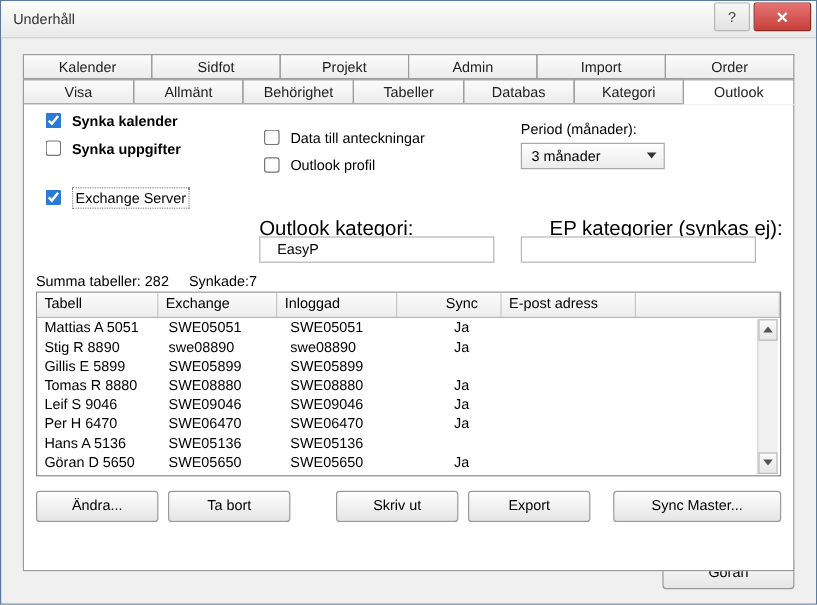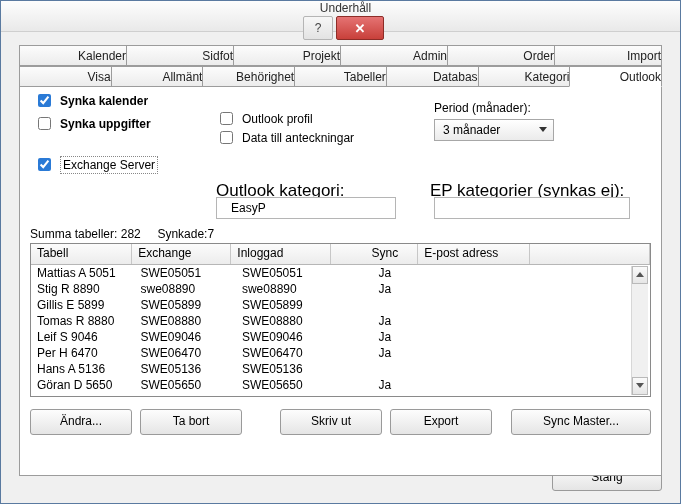--- a/index.html
+++ b/index.html
@@ -1,26 +1,26 @@
 <!DOCTYPE html>
 <html><head>
 <meta charset="utf-8">
 <style>
   html,body{margin:0;padding:0;font-family:"Segoe UI",Tahoma,sans-serif;font-size:12px;color:#000;background:#fff;}
   .window{width:681px;height:504px;box-sizing:border-box;border:1px solid #5a7aa0;background:#f0f0f0;position:relative;box-shadow:0 0 8px rgba(0,0,0,.2);}
-  .titlebar{height:30px;background:linear-gradient(#fdfdfd,#e9e9e9);border-bottom:1px solid #cfcfcf;display:flex;align-items:center;justify-content:space-between;padding:0 0 0 10px;flex-direction:column;}
+  .titlebar{height:30px;background:linear-gradient(#fdfdfd,#e9e9e9);border-bottom:1px solid #cfcfcf;display:flex;align-items:center;justify-content:space-between;padding:0 0 0 10px;}
   .titlebar .title{font-size:12px;color:#333;}
   .titlebar .controls{display:flex;height:100%;}
   .titlebar .btn{height:22px;margin-top:1px;display:flex;align-items:center;justify-content:center;border:1px solid transparent;}
   .titlebar .help-btn{width:28px;background:linear-gradient(#f7f7f7,#e3e3e3);border:1px solid #b5b5b5;border-radius:2px;margin-right:3px;color:#444;}
   .titlebar .close-btn{width:46px;background:linear-gradient(#e57373,#c8403a);border:1px solid #8d2c27;border-radius:2px;margin-right:4px;color:#fff;font-weight:bold;font-size:13px;}
   .client{position:absolute;top:30px;left:0;right:0;bottom:0;}
   .tabstrip{position:absolute;top:14px;left:18px;right:18px;}
   .tabrow{display:flex;}
-  .tab{flex:1;height:21px;box-sizing:border-box;border:1px solid #9c9c9c;background:linear-gradient(#fcfcfc,#ececec);text-align:right;line-height:20px;font-size:12px;color:#222;position:relative;margin-left:-1px;}
+  .tab{flex:1;height:21px;box-sizing:border-box;border:1px solid #9c9c9c;background:linear-gradient(#fcfcfc,#ececec);text-align:center;line-height:20px;font-size:12px;color:#222;position:relative;margin-left:-1px;}
   .tabrow :first-child{margin-left:0;}
   .tab.active{background:#fff;border-bottom-color:#fff;z-index:3;}
   .tab.back-row{border-bottom:1px solid #9c9c9c;}
   .tabbody{position:absolute;top:41px;border:1px solid #9c9c9c;background:#fff;left:0;right:0;height:388px;z-index:1;}
   .pane{position:absolute;inset:0;}
   label.ck{display:flex;align-items:center;gap:6px;font-size:12px;}
   input[type=checkbox]{accent-color:#2a7ad6;width:13px;height:13px;}
   .bold{font-weight:bold;}
   .group1{position:absolute;left:14px;top:4px;}
   .group2{position:absolute;left:196px;top:18px;}
@@ -65,22 +65,22 @@
     </div>
   </div>
 
   <div class="client">
     <div class="tabstrip">
       <div class="tabrow">
         <div class="tab back-row">Kalender</div>
         <div class="tab back-row">Sidfot</div>
         <div class="tab back-row">Projekt</div>
         <div class="tab back-row">Admin</div>
+        <div class="tab back-row">Import</div>
         <div class="tab back-row">Order</div>
-        <div class="tab back-row">Import</div>
       </div>
       <div class="tabrow">
         <div class="tab">Visa</div>
         <div class="tab">Allmänt</div>
         <div class="tab">Behörighet</div>
         <div class="tab">Tabeller</div>
         <div class="tab">Databas</div>
         <div class="tab">Kategori</div>
         <div class="tab active">Outlook</div>
       </div>
@@ -93,49 +93,49 @@
               <input type="checkbox" checked="" style="">
               <span class="bold">Synka kalender</span>
             </label>
             <label class="ck" style="margin-top:4px;">
               <input type="checkbox" style="">
               <span class="bold">Synka uppgifter</span>
             </label>
           </div>
 
           <div class="group2">
+            <label class="ck">
+              <input type="checkbox" style="">
+              <span>Data till anteckningar</span>
+            </label>
             <label class="ck" style="margin-top:4px;">
               <input type="checkbox" style="">
               <span>Outlook profil</span>
-            </label>
-            <label class="ck">
-              <input type="checkbox" style="">
-              <span>Data till anteckningar</span>
             </label>
           </div>
 
           <div class="group3">
             <div>Period (månader):</div>
             <div class="sel" style="margin-top:4px;">
               <span>3 månader</span>
               <span class="chev"></span>
             </div>
           </div>
 
           <div class="exch">
             <label class="ck">
               <input type="checkbox" checked="" style="">
               <span class="exch-box">Exchange Server</span>
             </label>
           </div>
 
           <div class="catlbl" style="left:196px;">Outlook kategori:</div>
-          <div class="txtin" style="position:absolute;left:196px;top:110px;width:180px;padding-left:14px;"><span>EasyP</span></div>
-
-          <div class="catlbl" style="left:410px;">EP kategorier (synkas ej):</div>
+          <div class="txtin" style="position:absolute;left:196px;top:110px;width:196px;padding-left:14px;"><span>EasyP</span></div>
+
+          <div class="catlbl" style="left:438px;">EP kategorier (synkas ej):</div>
           <div class="txtin" style="position:absolute;left:414px;top:110px;width:196px;"><span></span></div>
 
           <div class="summary">
             <span>Summa tabeller:</span>
             <span>282</span>
             &nbsp;&nbsp;&nbsp;
             <span>Synkade:</span><span>7</span>
           </div>
 
           <div class="grid">
@@ -228,16 +228,16 @@
             <div class="wbtn">Export</div>
             <div class="spacer"></div>
             <div class="wbtn" style="min-width:110px;">Sync Master...</div>
           </div>
 
         </div>
       </div>
     </div>
 
     <div class="footer">
-      <div class="wbtn" style="min-width:80px;">Stäng</div>
+      <div class="wbtn" style="min-width:80px;">Göran</div>
     </div>
   </div>
 </div>
 
 </body></html>

